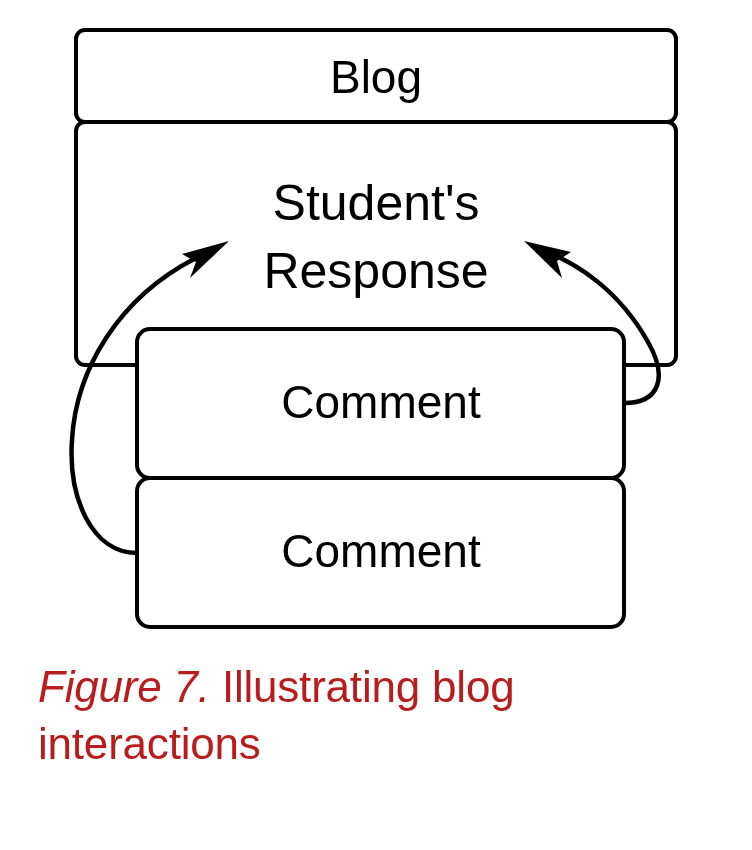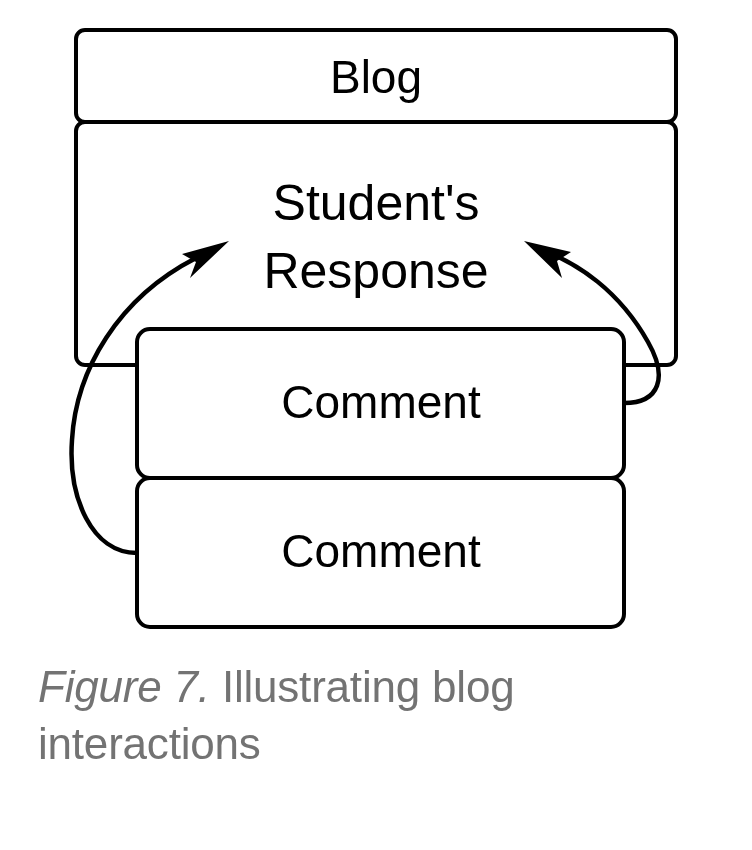--- a/index.html
+++ b/index.html
@@ -52,21 +52,21 @@
     stroke: none;
   }
   #caption {
     position: absolute;
     left: 38px;
     top: 658px;
     width: 670px;
     font-size: 44px;
     line-height: 1.30;
     letter-spacing: -0.2px;
-    color: #737373;
+    color: #b91c1c;
     font-family: "Liberation Sans", "DejaVu Sans", sans-serif;
   }
   #caption .caption-label {
     font-style: italic;
   }
   #caption .caption-text {
     font-style: normal;
   }
 </style>
 </head>

